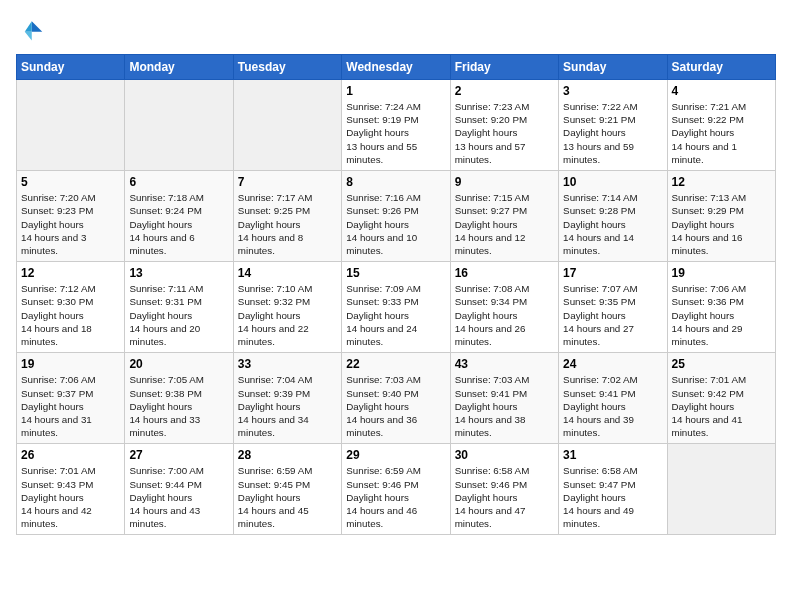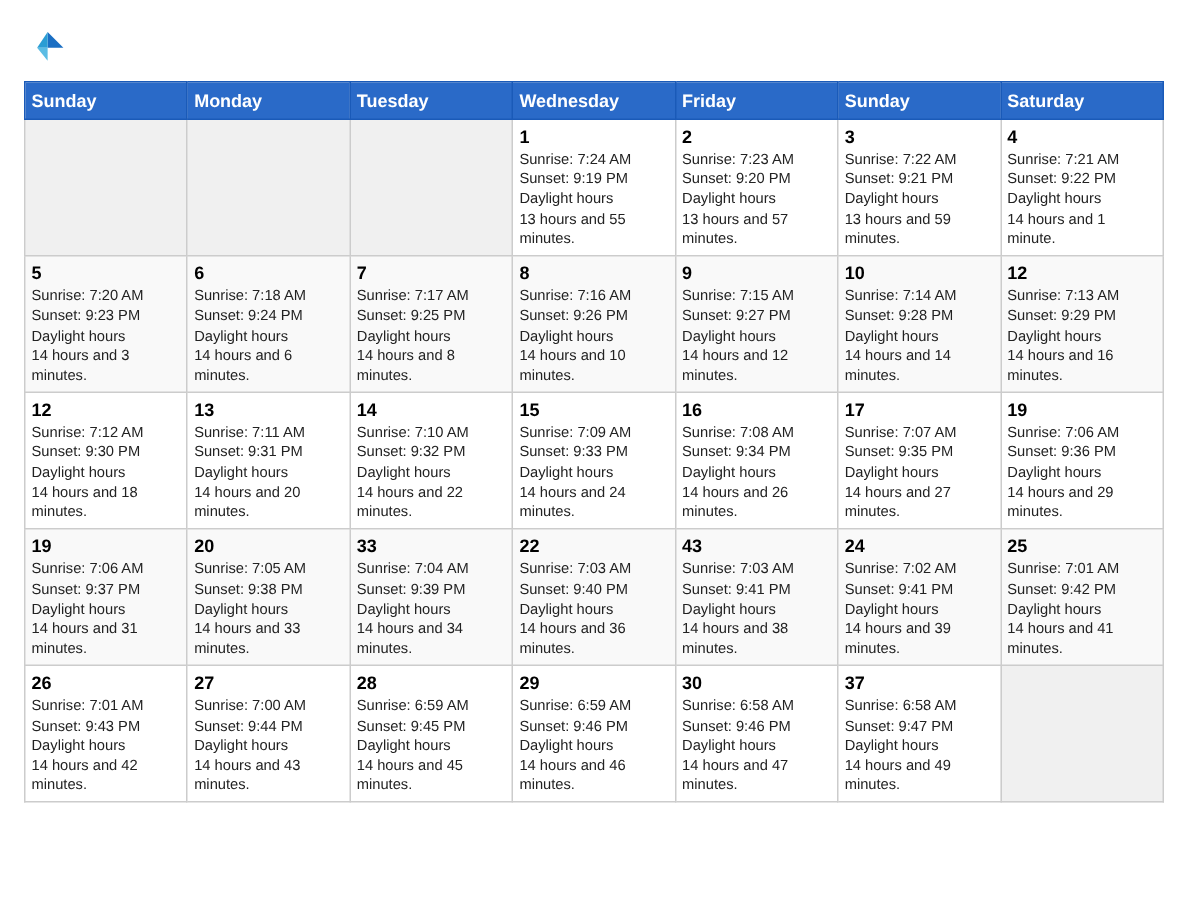--- a/index.html
+++ b/index.html
@@ -246,19 +246,19 @@
         </td>
         <td>
           <span class="day-num">29</span>
           <div class="cell-text">Sunrise: 6:59 AM<br>Sunset: 9:46 PM<br>Daylight hours<br>14 hours and 46 minutes.</div>
         </td>
         <td>
           <span class="day-num">30</span>
           <div class="cell-text">Sunrise: 6:58 AM<br>Sunset: 9:46 PM<br>Daylight hours<br>14 hours and 47 minutes.</div>
         </td>
         <td>
-          <span class="day-num">37</span>
+          <span class="day-num">31</span>
           <div class="cell-text">Sunrise: 6:58 AM<br>Sunset: 9:47 PM<br>Daylight hours<br>14 hours and 49 minutes.</div>
         </td>
         <td class="empty"></td>
       </tr>
     </tbody>
 </table>
 
 </body></html>

